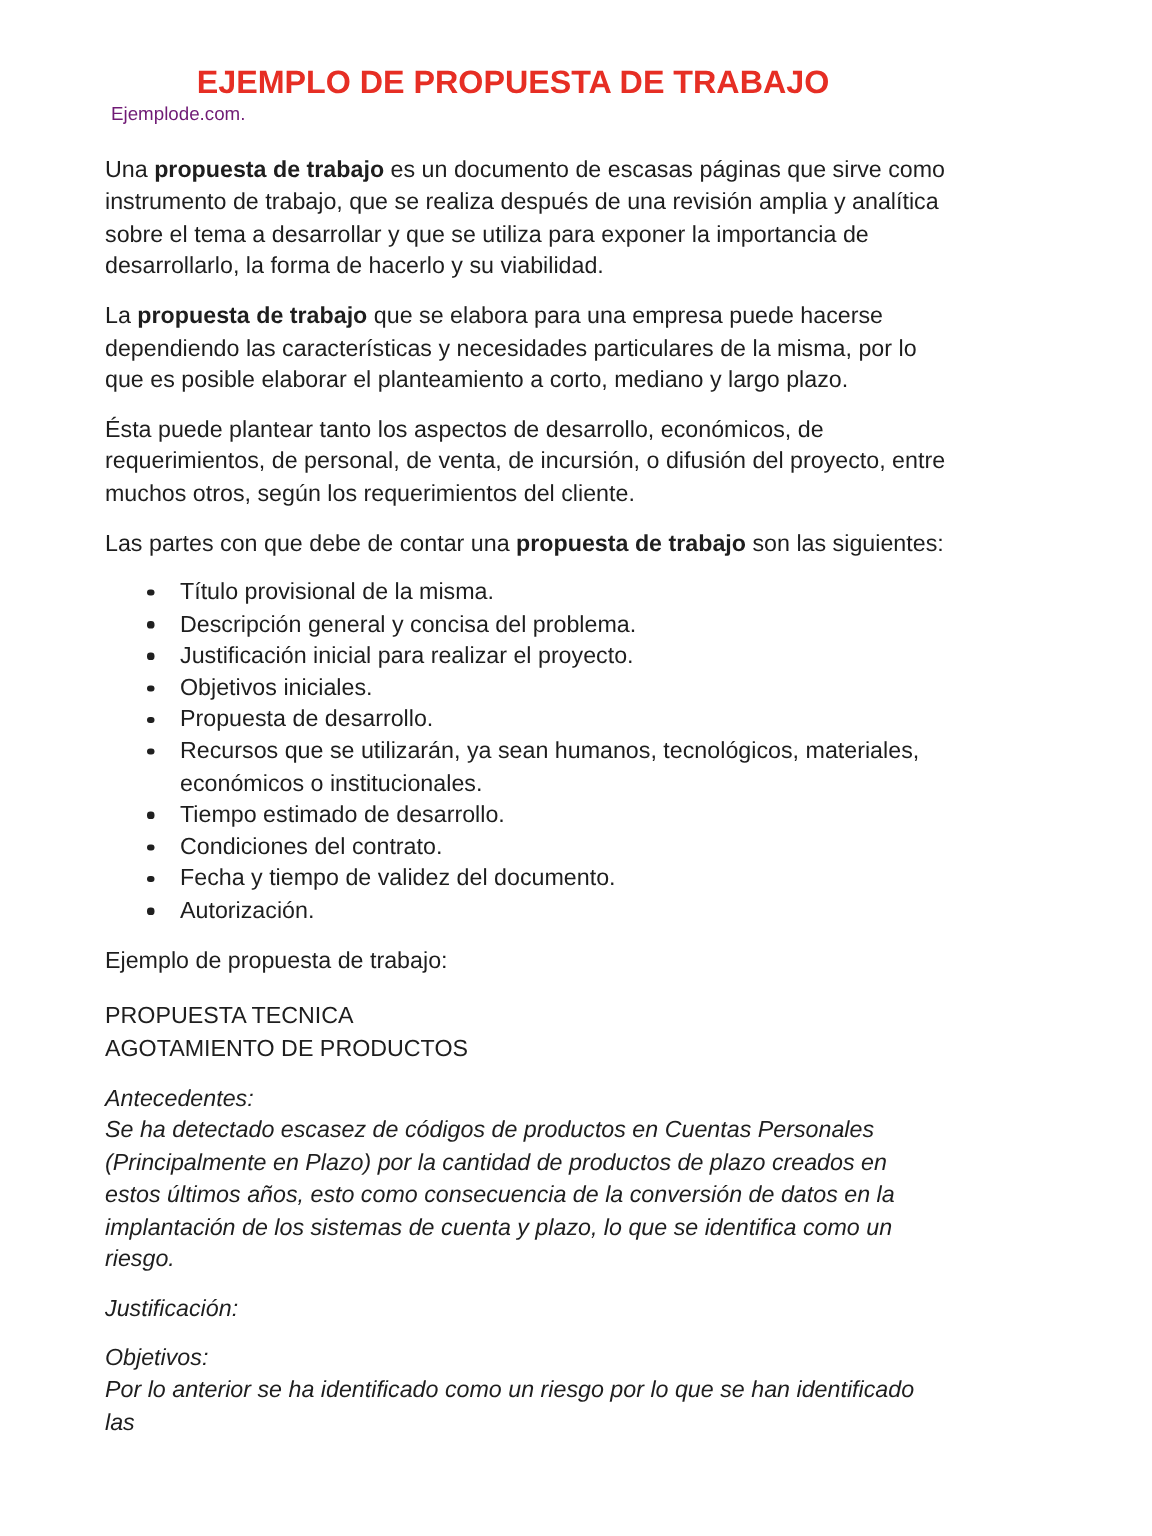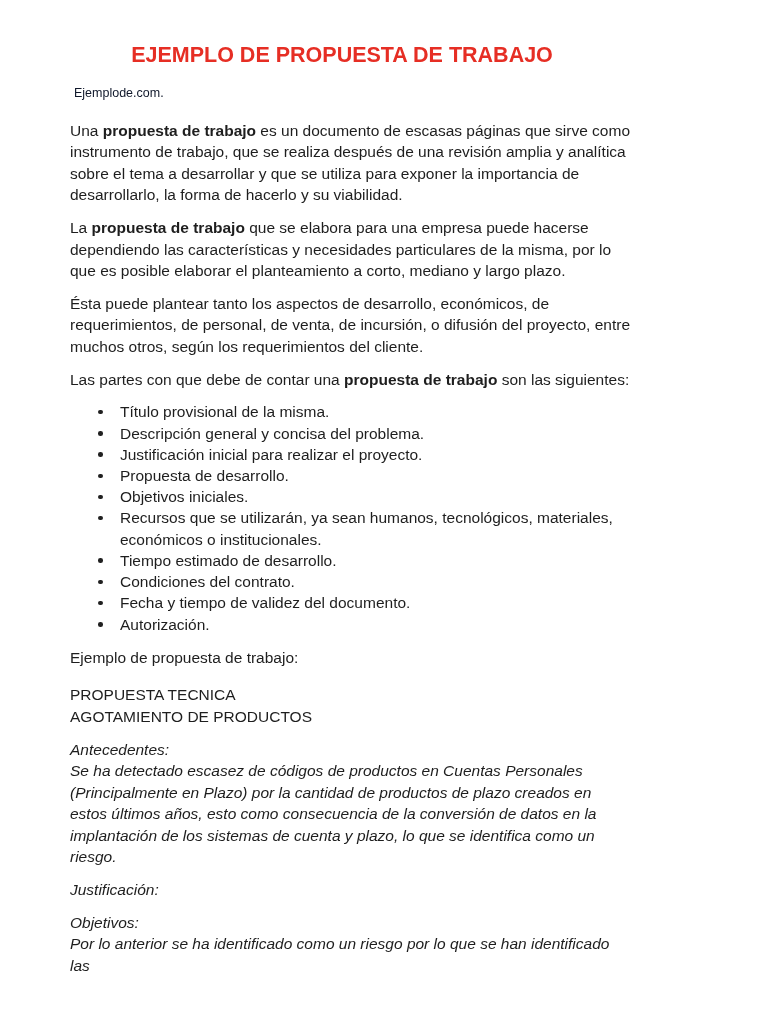--- a/index.html
+++ b/index.html
@@ -15,24 +15,24 @@
   .doc-title {
     margin: 0;
     padding-top: 44px;
     text-align: center;
     font-size: 21.5px;
     line-height: 22px;
     font-weight: bold;
     font-family: "Liberation Sans", sans-serif;
   }
   .site {
-    margin: 20px 0 0 74px;
+    margin: 3px 0 0 74px;
     font-size: 12.5px;
     line-height: 15px;
-    color: #0f172a;
+    color: #701a75;
   }
   .content {
     margin: 19px 53px 0 70px;
     font-size: 15.5px;
     line-height: 21.4px;
   }
   .content p { margin: 0 0 11.5px 0; }
   .b { font-weight: bold; }
   ul.parts {
     list-style: none;
@@ -76,22 +76,22 @@
     <p><span>La </span><span class="b">propuesta de trabajo</span><span> que se elabora para una empresa puede hacerse dependiendo las características y necesidades particulares de la misma, por lo que es posible elaborar el planteamiento a corto, mediano y largo plazo.</span></p>
 
     <p>Ésta puede plantear tanto los aspectos de desarrollo, económicos, de requerimientos, de personal, de venta, de incursión, o difusión del proyecto, entre muchos otros, según los requerimientos del cliente.</p>
 
     <p><span>Las partes con que debe de contar una </span><span class="b">propuesta de trabajo</span><span> son las siguientes:</span></p>
 
     <ul class="parts">
       <li><span>Título provisional de la misma.</span></li>
       <li><span>Descripción general y concisa del problema.</span></li>
       <li><span>Justificación inicial para realizar el proyecto.</span></li>
+      <li><span>Objetivos iniciales.</span></li>
       <li><span>Propuesta de desarrollo.</span></li>
-      <li><span>Objetivos iniciales.</span></li>
       <li><span>Recursos que se utilizarán, ya sean humanos, tecnológicos, materiales, económicos o institucionales.</span></li>
       <li><span>Tiempo estimado de desarrollo.</span></li>
       <li><span>Condiciones del contrato.</span></li>
       <li><span>Fecha y tiempo de validez del documento.</span></li>
       <li><span>Autorización.</span></li>
     </ul>
 
     <p class="example-heading">Ejemplo de propuesta de trabajo:</p>
 
     <div class="proposal-title">

